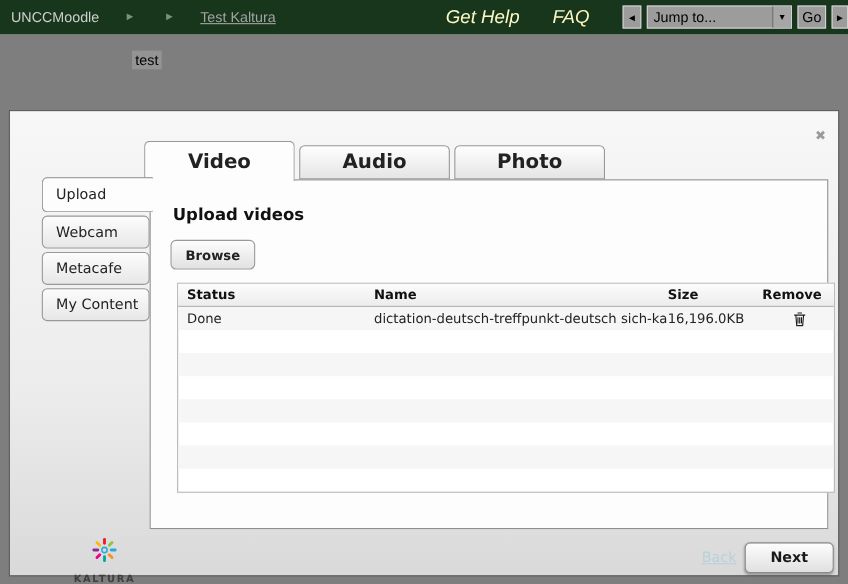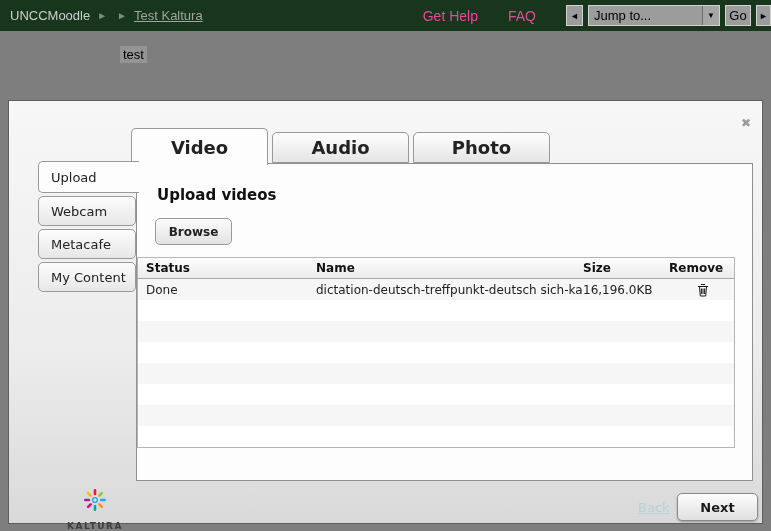--- a/index.html
+++ b/index.html
@@ -1,26 +1,26 @@
 <!DOCTYPE html>
 <html><head>
 <meta charset="utf-8">
 <style>
   * { margin:0; padding:0; box-sizing:border-box; }
   html,body { width:771px; height:531px; overflow:hidden; font-family:"Liberation Sans",sans-serif; }
   #stage { position:relative; width:771px; height:531px; background:#7e7e7e; }
 
   
   .topbar { position:absolute; left:0; top:0; width:771px; height:31px; background:#17361c; }
-  .breadcrumb { position:absolute; left:8px; top:8px; font-size:13px; display:flex; align-items:center; white-space:nowrap; }
+  .breadcrumb { position:absolute; left:8px; top:8px; font-size:13px; display:flex; align-items:center; white-space:nowrap;gap:16px; }
   .bc-item { color:#cfcfcf; margin:0 2px; cursor:pointer; }
   .bc-item.bc-current { color:#a3a3a3;text-decoration:underline; }
   .bc-sep { color:#7d8f7d; font-size:10px; margin:0 5px; }
   .topbar-right { position:absolute; right:0; top:0; height:31px; display:flex; align-items:center; }
-  .tb-link { color:#ec4899; font-size:14px; cursor:pointer; margin-right:30px; }
+  .tb-link { color:#fef9c3; font-size:17px; cursor:pointer; margin-right:30px;font-style:italic; }
   .tb-btn { height:21px; background:#9c9c9c; border:1px solid #d2d2d2; color:#000;
             display:flex; align-items:center; justify-content:center; font-family:inherit; cursor:pointer; }
   .arrow-btn { width:17px; font-size:9px; margin-right:5px; }
   .jumpsel { width:132px; height:21px; background:#9c9c9c; border:1px solid #d2d2d2; display:flex;
              align-items:center; margin-right:5px; cursor:pointer;gap:36px; }
   .jumpsel .val { flex:1; padding-left:5px; font-size:13px; color:#000; white-space:nowrap; overflow:hidden; }
   .jumpsel .dd { width:17px; height:19px; background:#a6a6a6; border-left:1px solid #6f6f6f;
                  display:flex; align-items:center; justify-content:center; font-size:8px; color:#000; }
   .go-btn { width:26px; font-size:13px; margin-right:5px; }
   .arrow-btn.last { margin-right:0; width:15px; }
@@ -47,21 +47,21 @@
           font-size:13px; font-weight:normal; color:#222; cursor:pointer; }
   .vtab.active { width:101px; height:32px; background:#fdfdfd; border-right:none; border-radius:5px 0 0 5px; }
 
   .panel { position:absolute; left:127px; top:62px; width:617px; height:318px;
            background:#fdfdfd; border:1px solid #8f8f8f; z-index:2; }
   .heading { position:absolute; left:20px; top:22px; font-size:15px; font-weight:bold; color:#111; }
   .browse { position:absolute; left:18px; top:54px; width:77px; height:27px;
             background:linear-gradient(#fcfcfc,#e2e2e2); border:1px solid #999; border-radius:5px;
             font-size:12px; font-weight:bold; color:#222; font-family:inherit; cursor:pointer; }
 
-  .table { position:absolute; left:0; top:93px; width:598px; border:1px solid #b5b5b5; background:#fff; }
+  .table { position:absolute; left:24px; top:93px; width:598px; border:1px solid #b5b5b5; background:#fff; }
   .thead { display:grid; grid-template-columns:178px 267px 86px 67px; height:21px;
            background:linear-gradient(#fcfcfc,#ececec); border-bottom:1px solid #a8a8a8;
            font-size:12px; font-weight:bold; color:#111; align-items:center; }
   .th { white-space:nowrap; overflow:hidden; }
   .th:first-child { padding-left:8px; }
   .tr { display:grid; grid-template-columns:178px 267px 86px 67px; height:21px;
         font-size:12px; color:#222; align-items:center; }
   .tr:nth-child(odd) { background:#f6f6f6; }
   .td { white-space:nowrap; overflow:hidden; }
   .td:first-child { padding-left:8px; }

